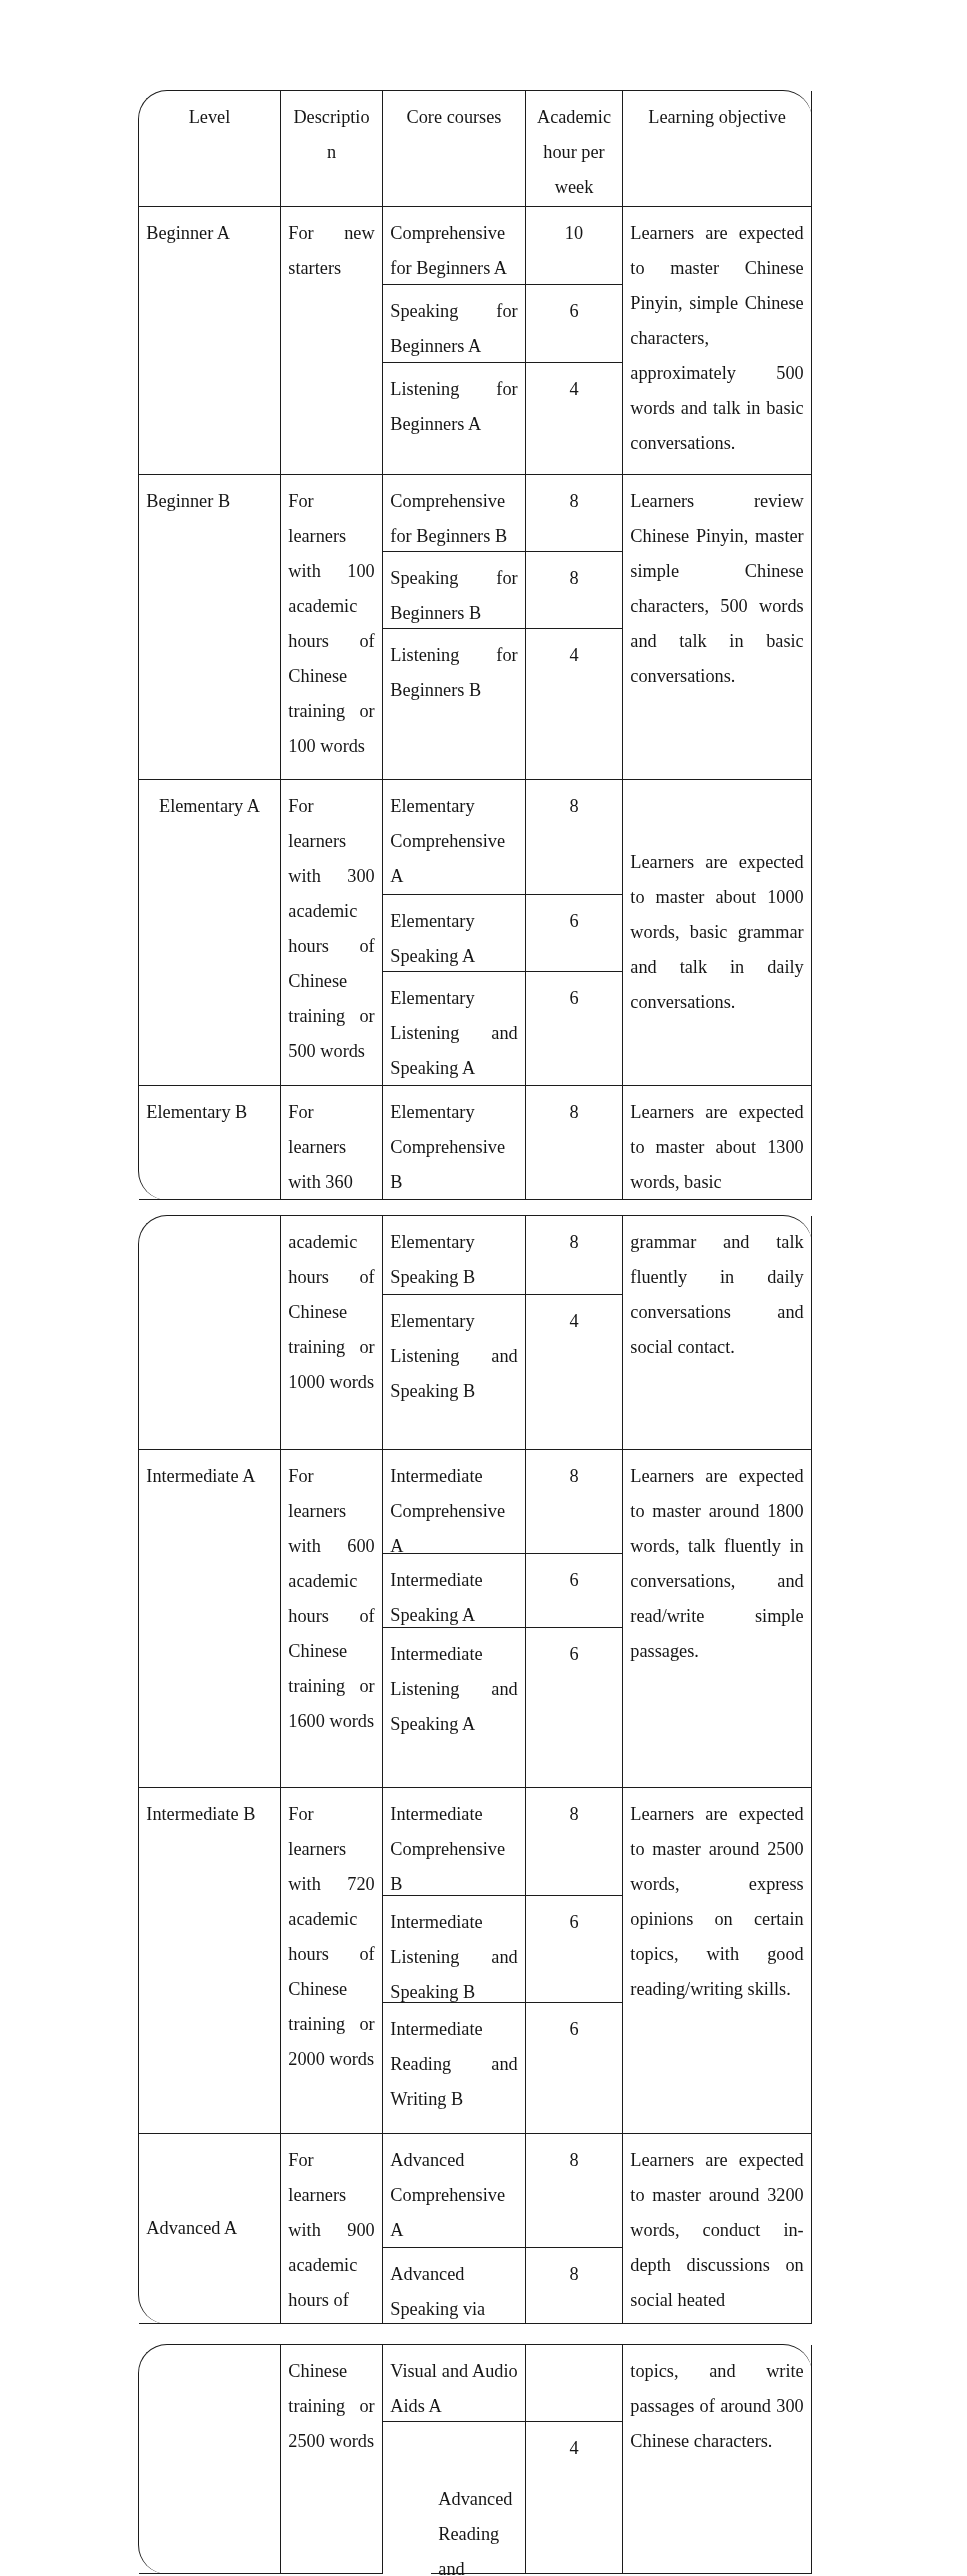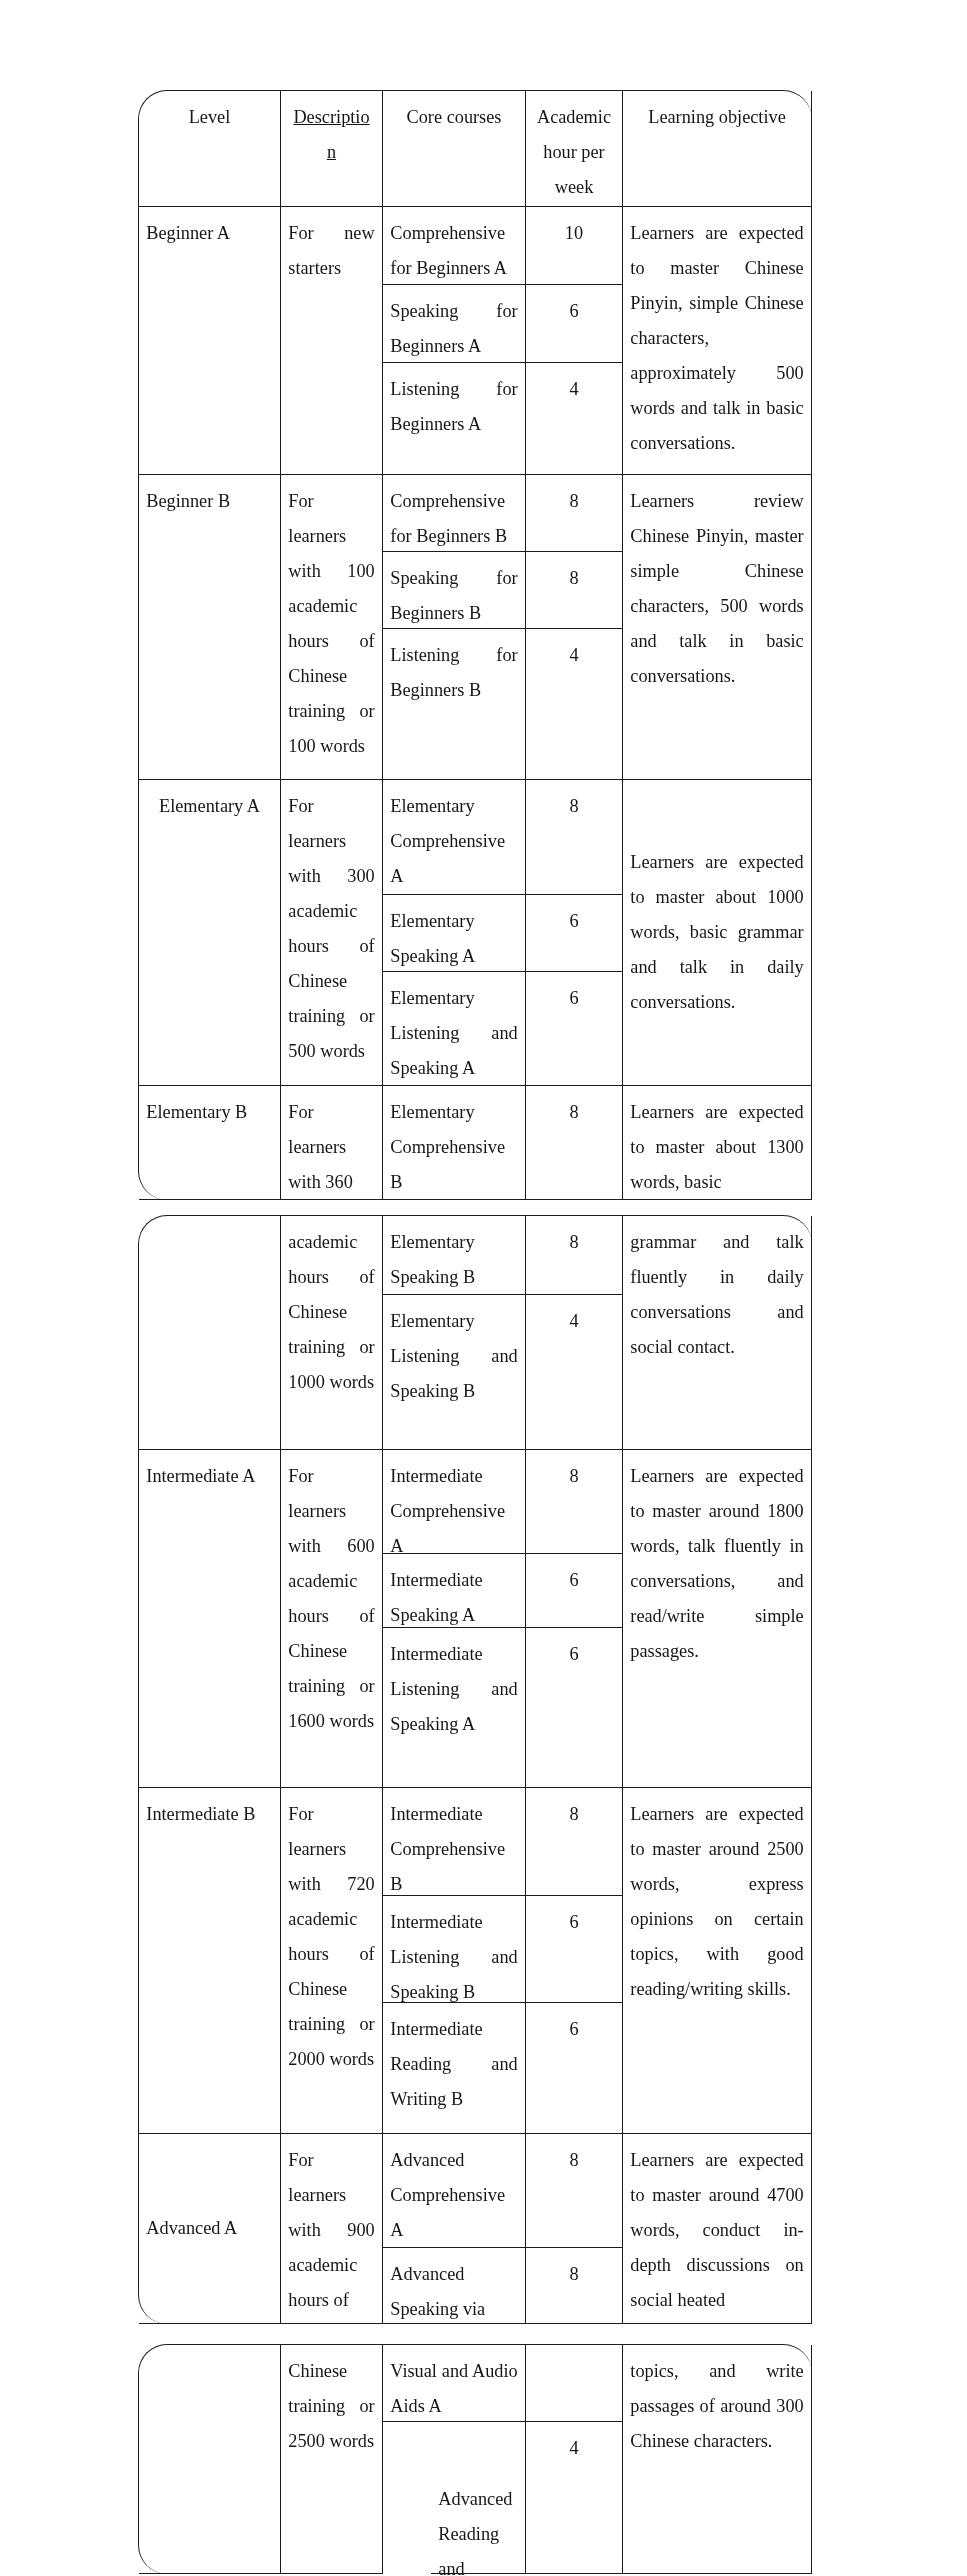--- a/index.html
+++ b/index.html
@@ -23,21 +23,21 @@
     box-sizing:border-box;
     border-right:1.8px solid #1c1c1c;
     border-bottom:1.8px solid #1c1c1c;
     padding:8.5px 7.3px;
     font-size:18.3px;
     line-height:35px;
     text-align:justify;
     overflow:visible;
   }
   .hc{text-align:center;}
-  .prewrap{white-space:pre-line;text-decoration:underline;}
+  .prewrap{white-space:pre-line;}
   .lvl{text-align:left;}
   .hrs{text-align:center;}
   .hcenter{text-align:center;}
   .vc{display:flex;align-items:center;}
   .pad-big{padding-top:60px;margin-left:48px;}
 </style>
 </head>
 <body>
 
 <div class="seg" style="top:90px; grid-template-rows:116px 78px 78px 112px 77px 77px 151px 115px 77px 114px 114px;">
@@ -113,21 +113,21 @@
   <div class="c" style="grid-row:span 3">Learners are expected to master around 2500 words, express opinions on certain topics, with good reading/writing skills.</div>
   <div class="c">Intermediate Listening and Speaking B</div>
   <div class="c hrs">6</div>
   <div class="c">Intermediate Reading and Writing B</div>
   <div class="c hrs">6</div>
 
   <div class="c lvl vc" style="grid-row:span 2">Advanced A</div>
   <div class="c" style="grid-row:span 2">For learners with 900 academic hours of</div>
   <div class="c">Advanced Comprehensive A</div>
   <div class="c hrs">8</div>
-  <div class="c" style="grid-row:span 2">Learners are expected to master around 4700 words, conduct in-depth discussions on social heated</div>
+  <div class="c" style="grid-row:span 2">Learners are expected to master around 3200 words, conduct in-depth discussions on social heated</div>
   <div class="c">Advanced Speaking via</div>
   <div class="c hrs">8</div>
 </div>
 
 <div class="seg" style="top:2344px; grid-template-rows:77px 152px;">
 
   <div class="c lvl" style="grid-row:span 2"></div>
   <div class="c" style="grid-row:span 2">Chinese training or 2500 words</div>
   <div class="c">Visual and Audio Aids A</div>
   <div class="c hrs"></div>

